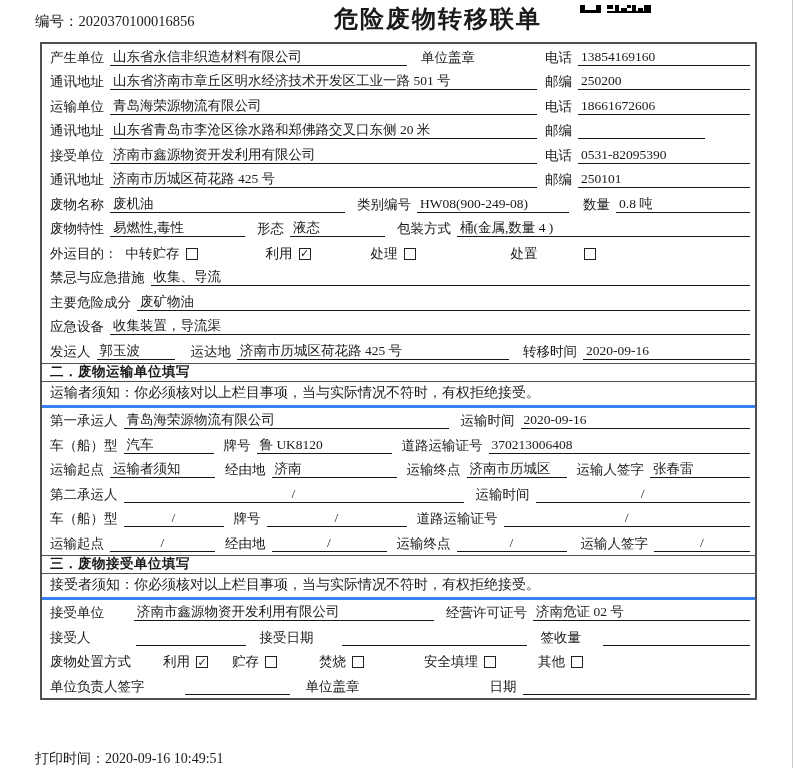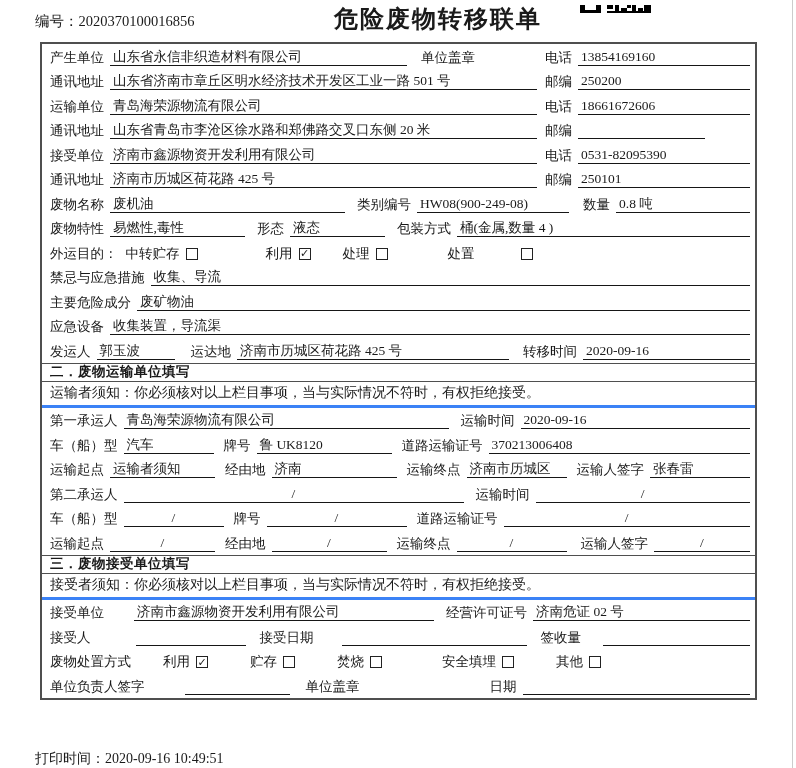--- a/index.html
+++ b/index.html
@@ -139,25 +139,25 @@
     <div class="row">
       <span class="lbl">外运目的：</span>
       <span class="opt" style="margin-left:8px;">
         <span>中转贮存</span>
         <span class="cb"></span>
       </span>
       <span class="opt" style="margin-left:68px;">
         <span>利用</span>
         <span class="cb">✓</span>
       </span>
-      <span class="opt" style="margin-left:32px;">
+      <span class="opt" style="margin-left:60px;">
         <span>处理</span>
         <span class="cb"></span>
       </span>
-      <span class="opt" style="margin-left:60px;gap:40px;">
+      <span class="opt" style="margin-left:95px;gap:40px;">
         <span>处置</span>
         <span class="cb"></span>
       </span>
     </div>
 
     <div class="row">
       <span class="lbl">禁忌与应急措施</span>
       <span class="u fill">收集、导流</span>
     </div>
 
@@ -255,21 +255,21 @@
       <span class="lbl ml14">签收量</span>
       <span class="u fill" style="margin-left:22px;"></span>
     </div>
 
     <div class="row">
       <span class="lbl">废物处置方式</span>
       <span class="opt" style="margin-left:32px;">
         <span>利用</span>
         <span class="cb">✓</span>
       </span>
-      <span class="opt" style="margin-left:42px;">
+      <span class="opt" style="margin-left:24px;">
         <span>贮存</span>
         <span class="cb"></span>
       </span>
       <span class="opt" style="margin-left:42px;">
         <span>焚烧</span>
         <span class="cb"></span>
       </span>
       <span class="opt" style="margin-left:60px;">
         <span>安全填埋</span>
         <span class="cb"></span>

